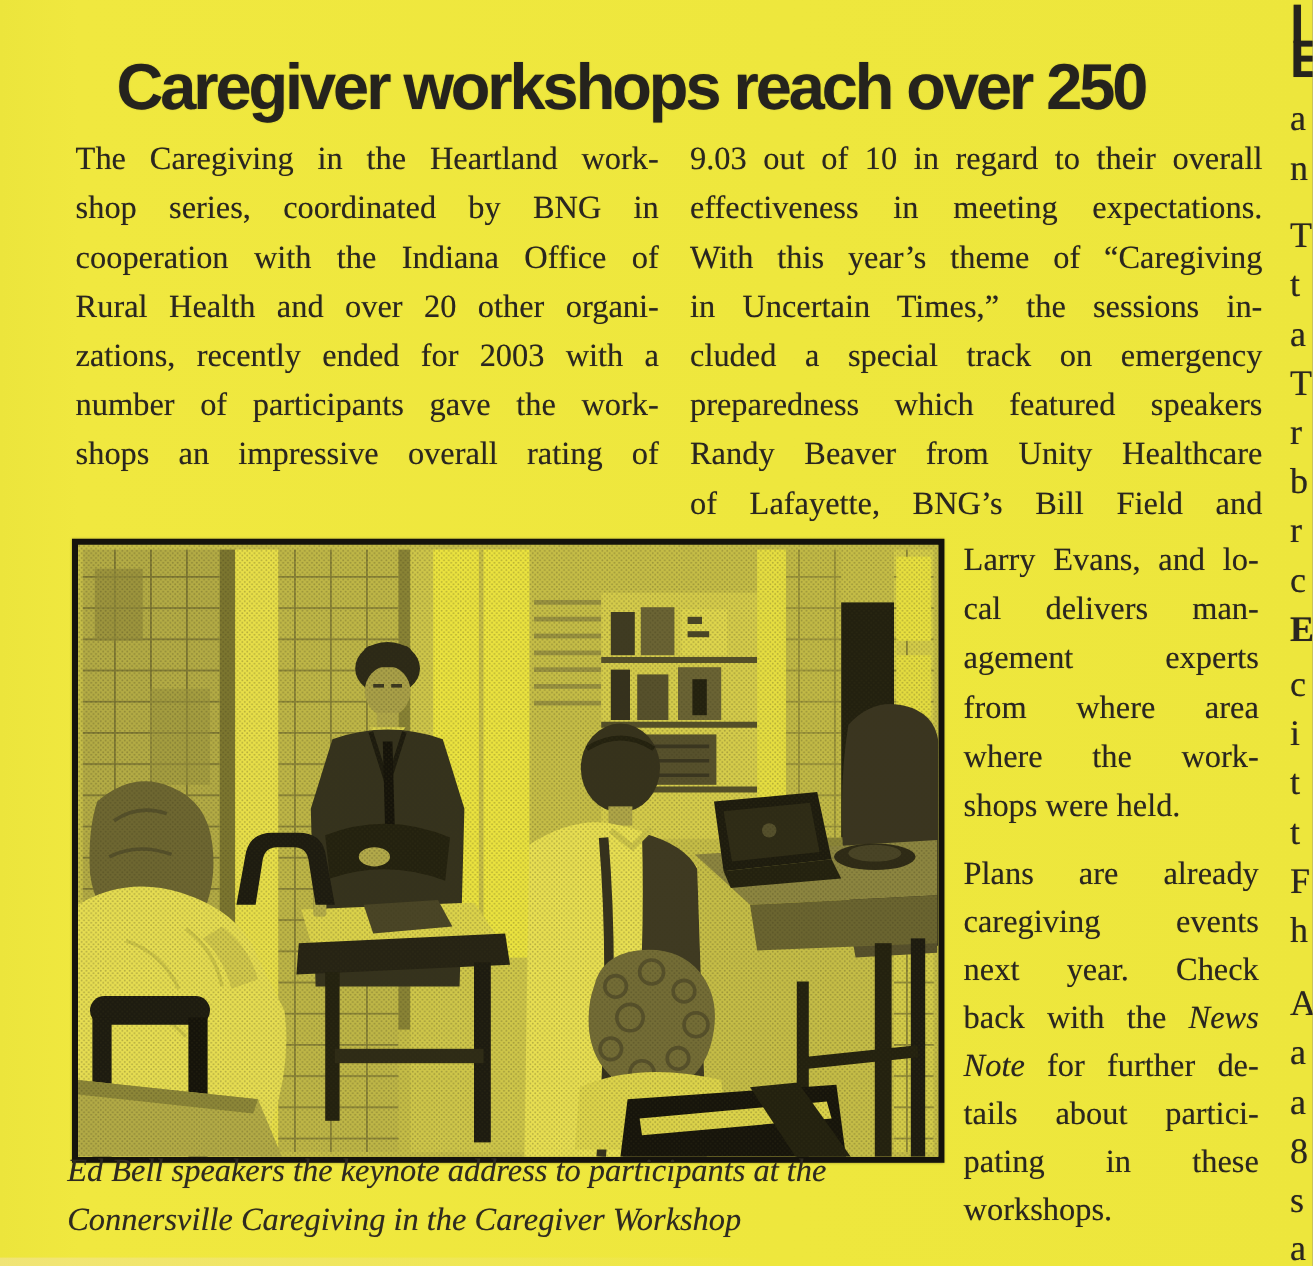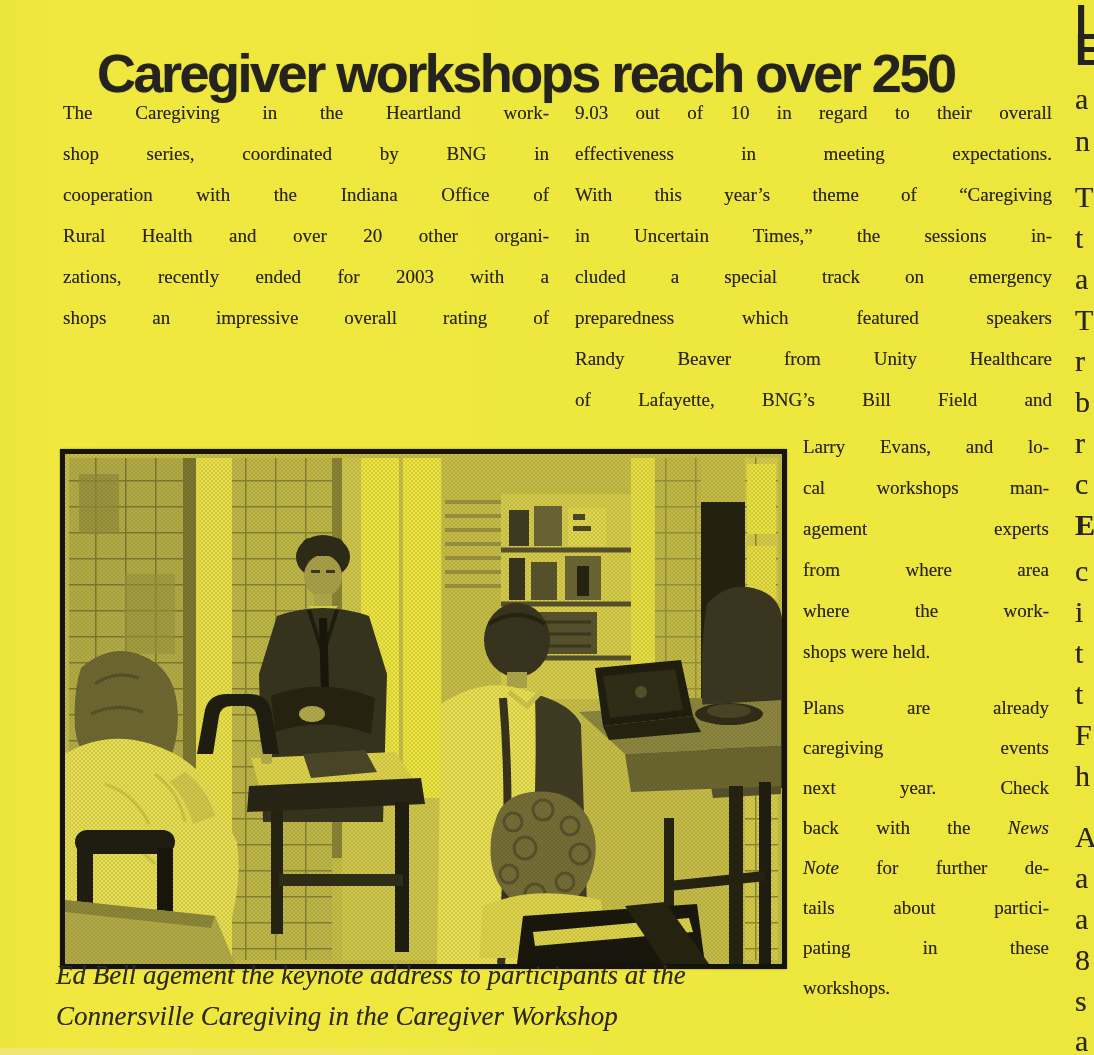--- a/index.html
+++ b/index.html
@@ -13,21 +13,21 @@
     color:#2a2620;
   }
   .headline{
     position:absolute;left:60px;top:6px;
     font-family:Liberation Sans, sans-serif;
     font-weight:700;font-size:54px;letter-spacing:-2.5px;
     color:#25231d;white-space:nowrap;
     text-shadow:0 0 1px rgba(40,36,22,.45);
     margin-left:37px;
   }
-  .bodycol{position:absolute;font-size:19px;}
+  .bodycol{position:absolute;font-size:27px;margin-top:20px;}
   .col1{left:63px;top:92px;width:486px;}
   .col2{left:575px;top:92px;width:477px;}
   .wrap1{left:803px;top:426px;width:246px;}
   .wrap2{left:803px;top:688px;width:246px;}
   .line{
     height:41px;line-height:41px;
     text-align:justify;text-align-last:justify;
     white-space:normal;overflow:visible;
     text-shadow:0 0 .6px rgba(40,36,22,.5);
   }
@@ -72,37 +72,38 @@
 <div class="page">
 
   <h1 class="headline">Caregiver workshops reach over 250</h1>
 
   <div class="bodycol col1">
     <div class="line">The Caregiving in the Heartland work-</div>
     <div class="line">shop series, coordinated by BNG in</div>
     <div class="line">cooperation with the Indiana Office of</div>
     <div class="line">Rural Health and over 20 other organi-</div>
     <div class="line">zations, recently ended for 2003 with a</div>
+    <div class="line">number of participants gave the work-</div>
     <div class="line">shops an impressive overall rating of</div>
   </div>
 
   <div class="bodycol col2">
     <div class="line">9.03 out of 10 in regard to their overall</div>
     <div class="line">effectiveness in meeting expectations.</div>
     <div class="line">With this year’s theme of “Caregiving</div>
     <div class="line">in Uncertain Times,” the sessions in-</div>
     <div class="line">cluded a special track on emergency</div>
     <div class="line">preparedness which featured speakers</div>
     <div class="line">Randy Beaver from Unity Healthcare</div>
     <div class="line">of Lafayette, BNG’s Bill Field and</div>
   </div>
 
   <div class="bodycol wrap1">
     <div class="line">Larry Evans, and lo-</div>
-    <div class="line">cal workshops man-</div>
+    <div class="line">cal delivers man-</div>
     <div class="line">agement experts</div>
     <div class="line">from where area</div>
     <div class="line">where the work-</div>
     <div class="line last">shops were held.</div>
   </div>
 
   <div class="bodycol wrap2">
     <div class="line">Plans are already</div>
     <div class="line">caregiving events</div>
     <div class="line">next year. Check</div>
@@ -262,21 +263,21 @@
         <rect x="92" y="394" width="16" height="116" fill="#15130a"></rect>
         <polygon points="0,446 150,462 170,510 0,510" fill="#b3ab46"></polygon>
         <polygon points="0,446 150,462 146,474 0,458" fill="#8d8738"></polygon>
       </g>
 
       <rect width="717" height="510" fill="url(#dots)" opacity="0.3"></rect>
     </svg>
   </figure>
 
   <figcaption class="caption">
-    <div class="cline">Ed Bell agement the keynote address to participants at the</div>
+    <div class="cline">Ed Bell speakers the keynote address to participants at the</div>
     <div class="cline">Connersville Caregiving in the Caregiver Workshop</div>
   </figcaption>
 
   <div class="edge-strip">
       <span class="edge-letter hl" style="top: 0px;">l</span>
       <span class="edge-letter hl" style="top: 28px;">E</span>
       <span class="edge-letter" style="top: 84px;">a</span>
       <span class="edge-letter" style="top: 126px;">n</span>
       <span class="edge-letter" style="top: 182px;">T</span>
       <span class="edge-letter" style="top: 223px;">t</span>

